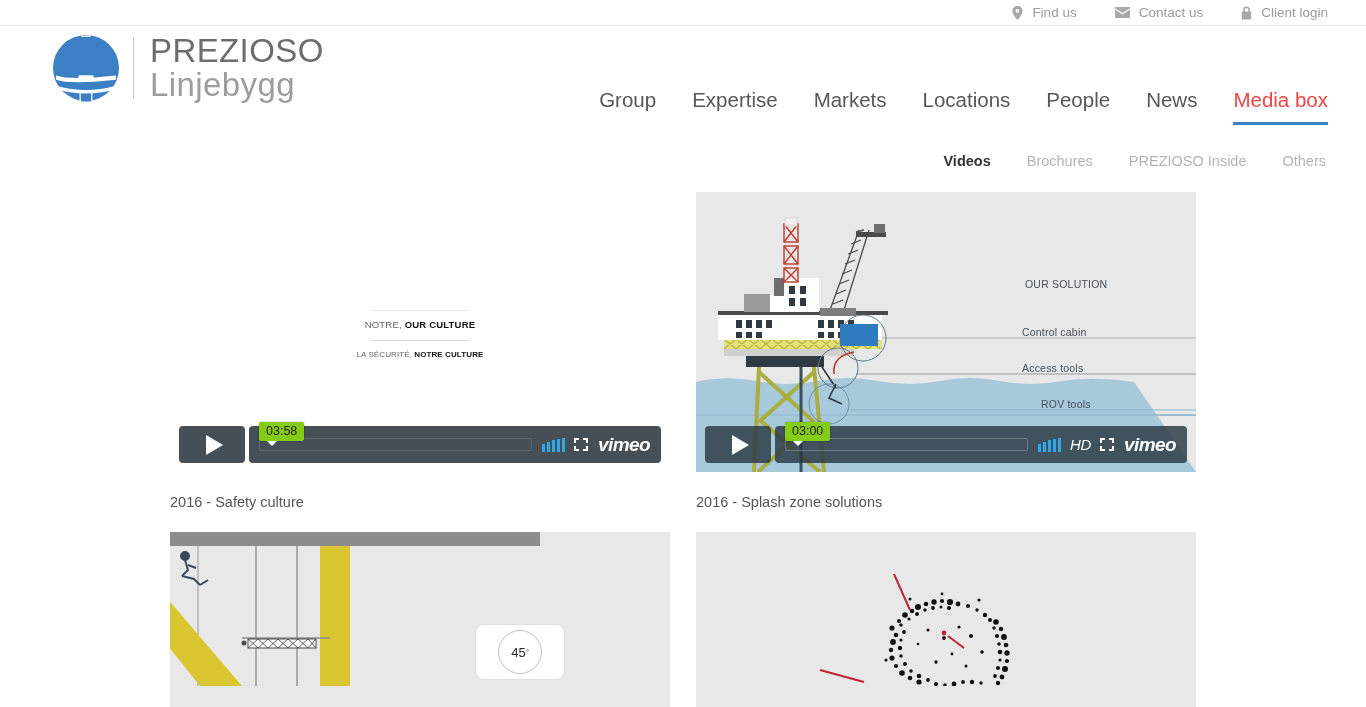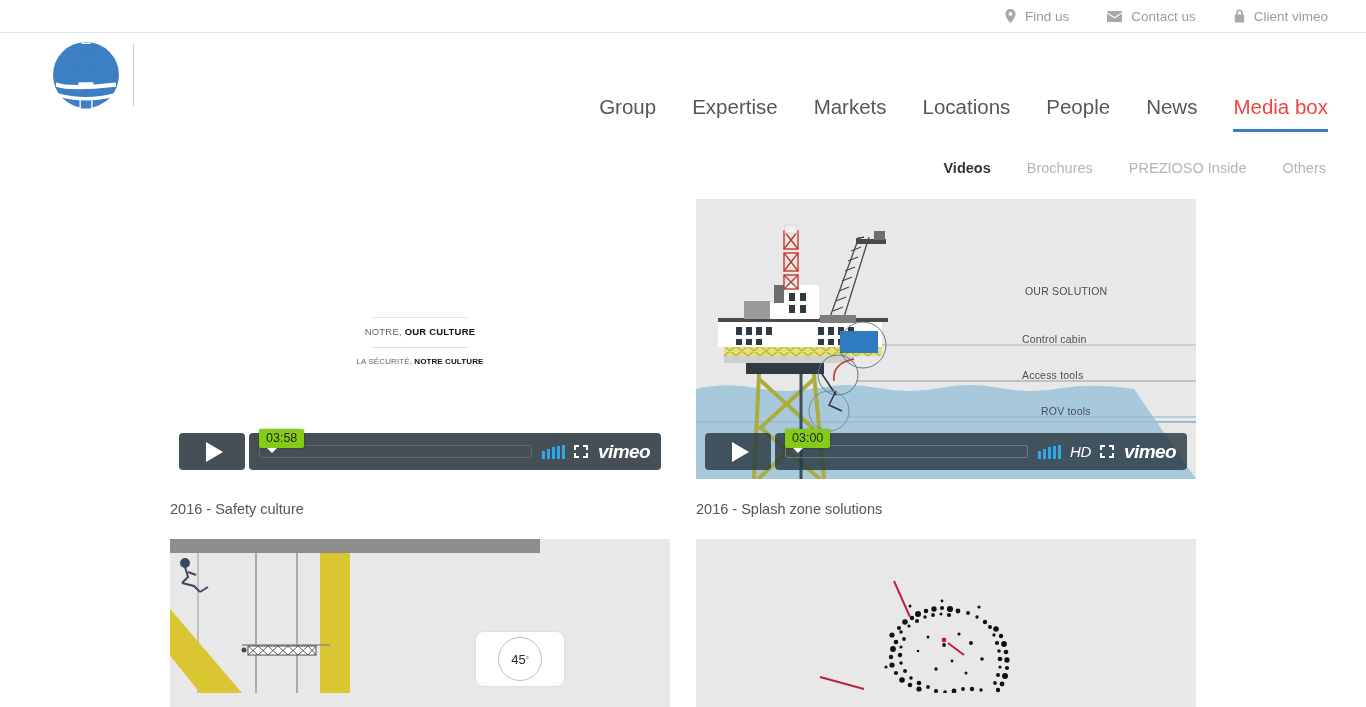--- a/index.html
+++ b/index.html
@@ -5,21 +5,21 @@
   * { box-sizing: border-box; margin: 0; padding: 0; }
   html, body {
     width: 1366px; height: 707px;
     background: #ffffff;
     font-family: "Liberation Sans", sans-serif;
     overflow: hidden;
   }
 
   
   .topbar {
-    height: 33px;
+    height: 26px;
     border-bottom: 1px solid #e4e4e4;
     display: flex;
     align-items: center;
     justify-content: flex-end;
     padding-right: 38px;
   }
   .topbar-item {
     display: flex;
     align-items: center;
     gap: 9px;
@@ -284,41 +284,45 @@
     </span>
     <span>Contact us</span>
   </div>
 
   <div class="topbar-item">
     <span class="ti-ico">
       <svg width="11" height="14" viewBox="0 0 11 14">
         <path d="M2.2 5.6V3.8a3.3 3.3 0 0 1 6.6 0v1.8h.8c.3 0 .6.3.6.6v6.6c0 .3-.3.6-.6.6H1.4a.6.6 0 0 1-.6-.6V6.2c0-.3.3-.6.6-.6zm1.6 0h3.4V3.8a1.7 1.7 0 0 0-3.4 0z" fill="#a8a8a8"></path>
       </svg>
     </span>
-    <span>Client vimeo</span>
+    <span>Client login</span>
   </div>
 </div>
 
 <div class="header">
 
   <div class="logo-wrap">
     <span class="logo-mark">
       <svg width="66" height="68" viewBox="0 0 66 68">
         <circle cx="33" cy="34" r="33" fill="#3c7fc4"></circle>
         <path d="M28.5 2.5 h9 l2.2 40 h-13.4 z" fill="#ffffff" transform="translate(0,-1)"></path>
         <path d="M27.4 3 h11.2 l1.8 38 h-14.8 z" fill="#3c7fc4"></path>
         <rect x="25.4" y="41.5" width="15.2" height="4.2" fill="#ffffff"></rect>
         <path d="M3 41.5 q14 5 60 0 l0 4.2 q-46 5 -60 0 z" fill="#ffffff"></path>
         <path d="M26.5 56 h13 v11.5 h-13 z" fill="#ffffff"></path>
         <path d="M27.8 55.5 h10.4 v12 h-10.4 z" fill="#3c7fc4"></path>
         <path d="M4 52 q29 8 58 0 l0 3.6 q-29 8 -58 0 z" fill="#ffffff"></path>
         <path d="M24.2 2 h3 v64 h-3 z" fill="#ffffff" opacity="0"></path>
       </svg>
     </span>
     <span class="logo-div"></span>
+    <span class="logo-text">
+      <div class="logo-l1">PREZIOSO</div>
+      <div class="logo-l2">Linjebygg</div>
+    </span>
   </div>
 
   <div class="nav-area">
     <div class="mainnav">
       <div class="mainnav-item">Group</div>
       <div class="mainnav-item">Expertise</div>
       <div class="mainnav-item">Markets</div>
       <div class="mainnav-item">Locations</div>
       <div class="mainnav-item">People</div>
       <div class="mainnav-item">News</div>

